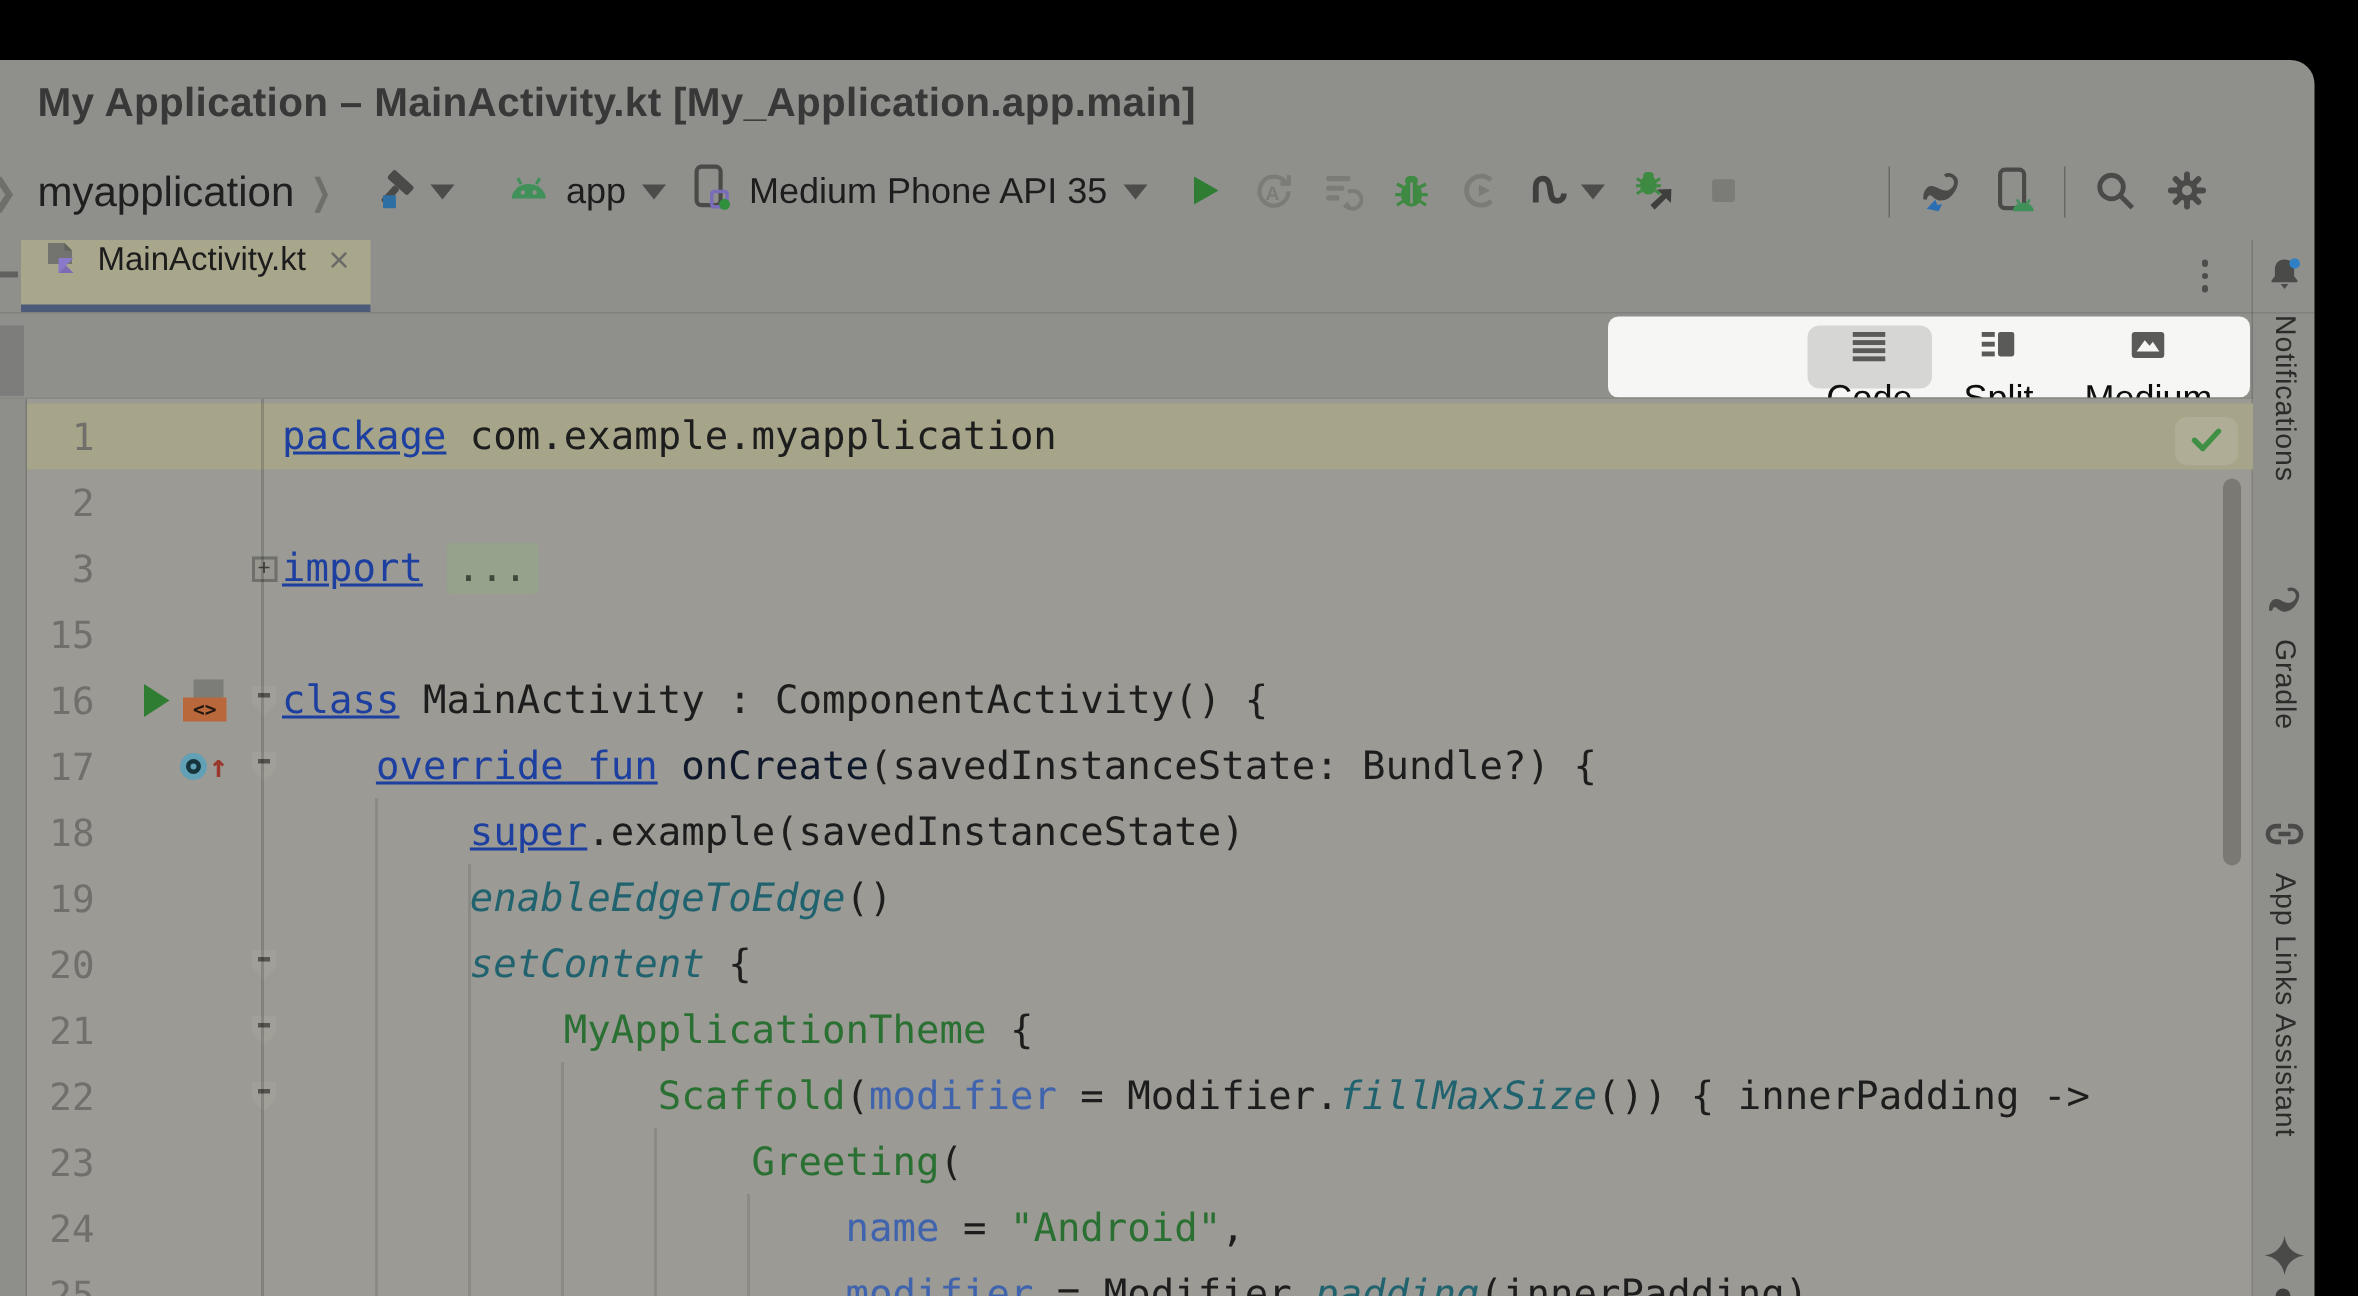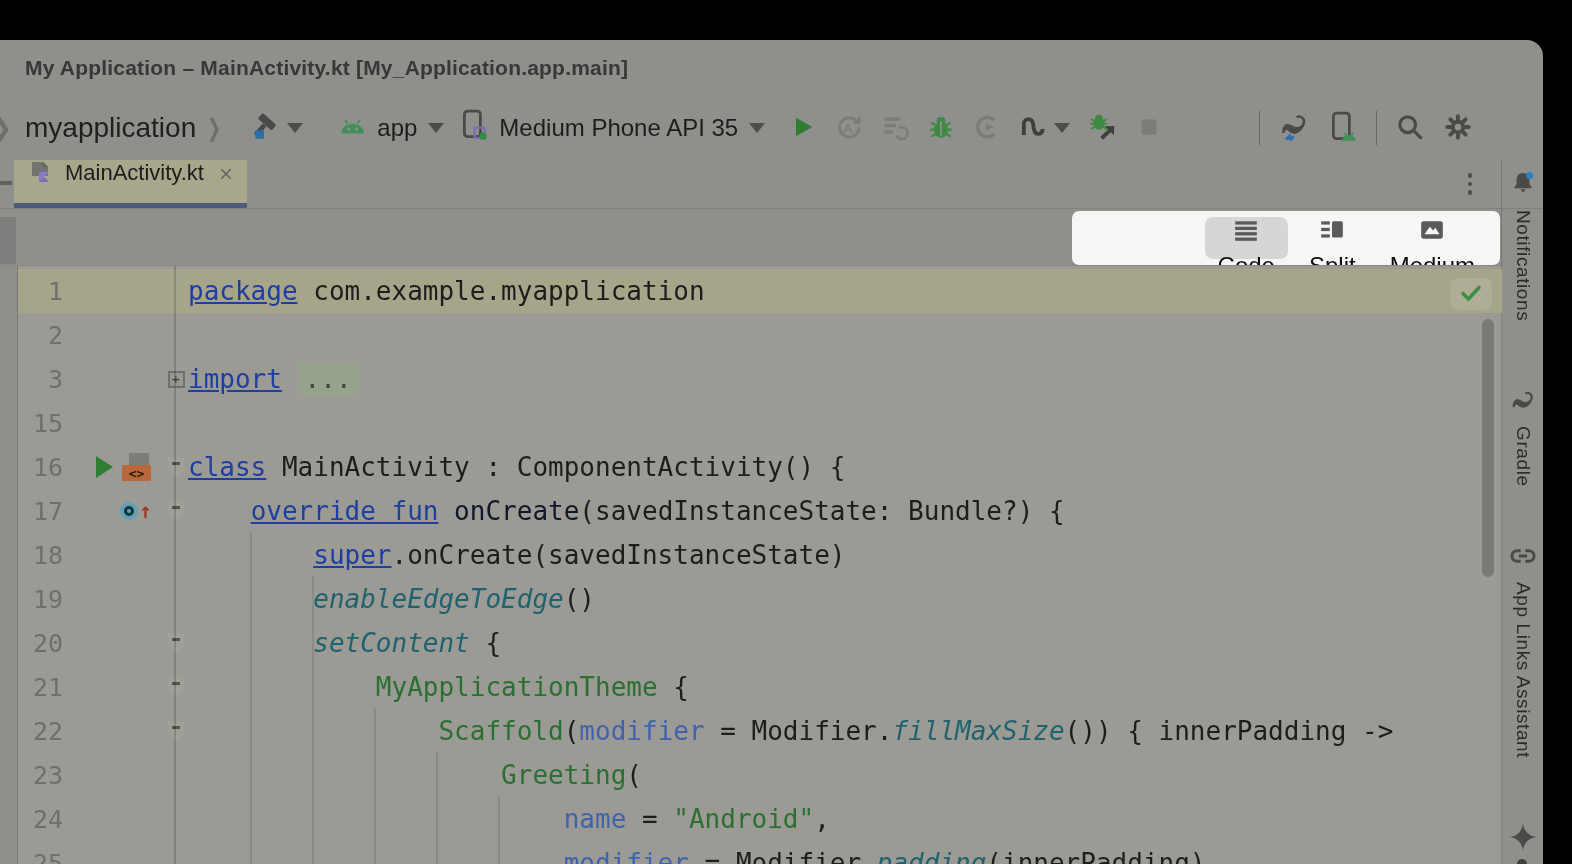--- a/index.html
+++ b/index.html
@@ -3,21 +3,21 @@
 <meta charset="utf-8">
 <style>
   html,body{margin:0;padding:0;background:#000;}
   .screen{position:relative;width:1572px;height:864px;background:#000;overflow:hidden;
           font-family:"Liberation Sans",sans-serif;-webkit-font-smoothing:antialiased;}
   .window{position:absolute;left:0;top:40px;width:1543px;height:824px;background:#8f8f8c;
           border-radius:0 16px 0 0;overflow:hidden;}
 
   
   .titlebar{height:56px;display:flex;align-items:center;padding-left:25px;}
-  .title{font-size:21px;font-weight:bold;color:#383838;letter-spacing:.2px;text-align:center;}
+  .title{font-size:27px;font-weight:bold;color:#383838;letter-spacing:.2px;text-align:center;}
 
   
   .toolbar{height:64px;display:flex;align-items:center;padding:0 16px 0 25px;position:relative;}
   .toolbar button{background:none;border:none;padding:0;cursor:default;font-family:inherit;}
   .crumb{font-size:28px;color:#1f1f1f;}
   .crumb-chev{font-size:24px;color:#6e6e6b;margin-left:8px;transform:scaleX(.7);display:inline-block;}
   .edge-chev{position:absolute;left:-8px;top:18px;font-size:24px;color:#6e6e6b;}
   .iconbtn{display:flex;align-items:center;gap:7px;margin-left:18px;}
   .pill{display:flex;align-items:center;gap:11px;height:42px;border:2px solid rgba(0,0,0,.34);
         border-radius:10px;padding:0 15px;font-size:24px;color:#1d1d1d;}
@@ -345,21 +345,21 @@
     <div class="iguide" style="left:374px;top:442px;"></div>
     <div class="iguide" style="left:436px;top:486px;"></div>
     <div class="iguide" style="left:498px;top:530px;"></div>
     <div class="code-lines">
           <div class="crow hl"><span class="ln">1</span><span class="gicons"></span><span class="foldcol"></span><span class="codetext"><span class="tok-kw">package</span><span class="tok-pl"> com.example.myapplication</span></span></div>
           <div class="crow"><span class="ln">2</span><span class="gicons"></span><span class="foldcol"></span><span class="codetext"></span></div>
           <div class="crow"><span class="ln">3</span><span class="gicons"></span><span class="foldcol"><span class="fold-plus">+</span></span><span class="codetext"><span class="tok-kw">import</span><span class="tok-pl"> </span><span class="tok-fold">...</span></span></div>
           <div class="crow"><span class="ln">15</span><span class="gicons"></span><span class="foldcol"></span><span class="codetext"></span></div>
           <div class="crow"><span class="ln">16</span><span class="gicons"><span class="gi-run"></span><span class="gi-compose"><span class="top"></span><span class="bot">&lt;&gt;</span></span></span><span class="foldcol"><span class="fold-minus"><span class="dash"></span></span></span><span class="codetext"><span class="tok-kw">class</span><span class="tok-pl"> MainActivity : ComponentActivity() {</span></span></div>
           <div class="crow"><span class="ln">17</span><span class="gicons"><span class="gi-override"><span class="ov-circle"><span class="ov-dot"></span></span><span class="ov-arrow">↑</span></span></span><span class="foldcol"><span class="fold-minus"><span class="dash"></span></span></span><span class="codetext">&nbsp;&nbsp;&nbsp;&nbsp;<span class="tok-kw">override fun</span><span class="tok-fn"> onCreate</span><span class="tok-pl">(savedInstanceState: Bundle?) {</span></span></div>
-          <div class="crow"><span class="ln">18</span><span class="gicons"></span><span class="foldcol"></span><span class="codetext">&nbsp;&nbsp;&nbsp;&nbsp;&nbsp;&nbsp;&nbsp;&nbsp;<span class="tok-kw">super</span><span class="tok-pl">.onCreate(savedInstanceState)</span></span></div>
+          <div class="crow"><span class="ln">18</span><span class="gicons"></span><span class="foldcol"></span><span class="codetext">&nbsp;&nbsp;&nbsp;&nbsp;&nbsp;&nbsp;&nbsp;&nbsp;<span class="tok-kw">super</span><span class="tok-pl">.example(savedInstanceState)</span></span></div>
           <div class="crow"><span class="ln">19</span><span class="gicons"></span><span class="foldcol"></span><span class="codetext">&nbsp;&nbsp;&nbsp;&nbsp;&nbsp;&nbsp;&nbsp;&nbsp;<span class="tok-it">enableEdgeToEdge</span><span class="tok-pl">()</span></span></div>
           <div class="crow"><span class="ln">20</span><span class="gicons"></span><span class="foldcol"><span class="fold-minus"><span class="dash"></span></span></span><span class="codetext">&nbsp;&nbsp;&nbsp;&nbsp;&nbsp;&nbsp;&nbsp;&nbsp;<span class="tok-it">setContent</span><span class="tok-pl"> {</span></span></div>
           <div class="crow"><span class="ln">21</span><span class="gicons"></span><span class="foldcol"><span class="fold-minus"><span class="dash"></span></span></span><span class="codetext">&nbsp;&nbsp;&nbsp;&nbsp;&nbsp;&nbsp;&nbsp;&nbsp;&nbsp;&nbsp;&nbsp;&nbsp;<span class="tok-gr">MyApplicationTheme</span><span class="tok-pl"> {</span></span></div>
           <div class="crow"><span class="ln">22</span><span class="gicons"></span><span class="foldcol"><span class="fold-minus"><span class="dash"></span></span></span><span class="codetext">&nbsp;&nbsp;&nbsp;&nbsp;&nbsp;&nbsp;&nbsp;&nbsp;&nbsp;&nbsp;&nbsp;&nbsp;&nbsp;&nbsp;&nbsp;&nbsp;<span class="tok-gr">Scaffold</span><span class="tok-pl">(</span><span class="tok-pm">modifier</span><span class="tok-pl"> = Modifier.</span><span class="tok-it">fillMaxSize</span><span class="tok-pl">()) { innerPadding -&gt;</span></span></div>
           <div class="crow"><span class="ln">23</span><span class="gicons"></span><span class="foldcol"></span><span class="codetext">&nbsp;&nbsp;&nbsp;&nbsp;&nbsp;&nbsp;&nbsp;&nbsp;&nbsp;&nbsp;&nbsp;&nbsp;&nbsp;&nbsp;&nbsp;&nbsp;&nbsp;&nbsp;&nbsp;&nbsp;<span class="tok-gr">Greeting</span><span class="tok-pl">(</span></span></div>
           <div class="crow"><span class="ln">24</span><span class="gicons"></span><span class="foldcol"></span><span class="codetext">&nbsp;&nbsp;&nbsp;&nbsp;&nbsp;&nbsp;&nbsp;&nbsp;&nbsp;&nbsp;&nbsp;&nbsp;&nbsp;&nbsp;&nbsp;&nbsp;&nbsp;&nbsp;&nbsp;&nbsp;&nbsp;&nbsp;&nbsp;&nbsp;<span class="tok-pm">name</span><span class="tok-pl"> = </span><span class="tok-st">"Android"</span><span class="tok-pl">,</span></span></div>
           <div class="crow"><span class="ln">25</span><span class="gicons"></span><span class="foldcol"></span><span class="codetext">&nbsp;&nbsp;&nbsp;&nbsp;&nbsp;&nbsp;&nbsp;&nbsp;&nbsp;&nbsp;&nbsp;&nbsp;&nbsp;&nbsp;&nbsp;&nbsp;&nbsp;&nbsp;&nbsp;&nbsp;&nbsp;&nbsp;&nbsp;&nbsp;<span class="tok-pm">modifier</span><span class="tok-pl"> = Modifier.</span><span class="tok-it">padding</span><span class="tok-pl">(innerPadding)</span></span></div>
         </div>
     <div class="rail"></div>
     <div class="gutter-sep"></div>

